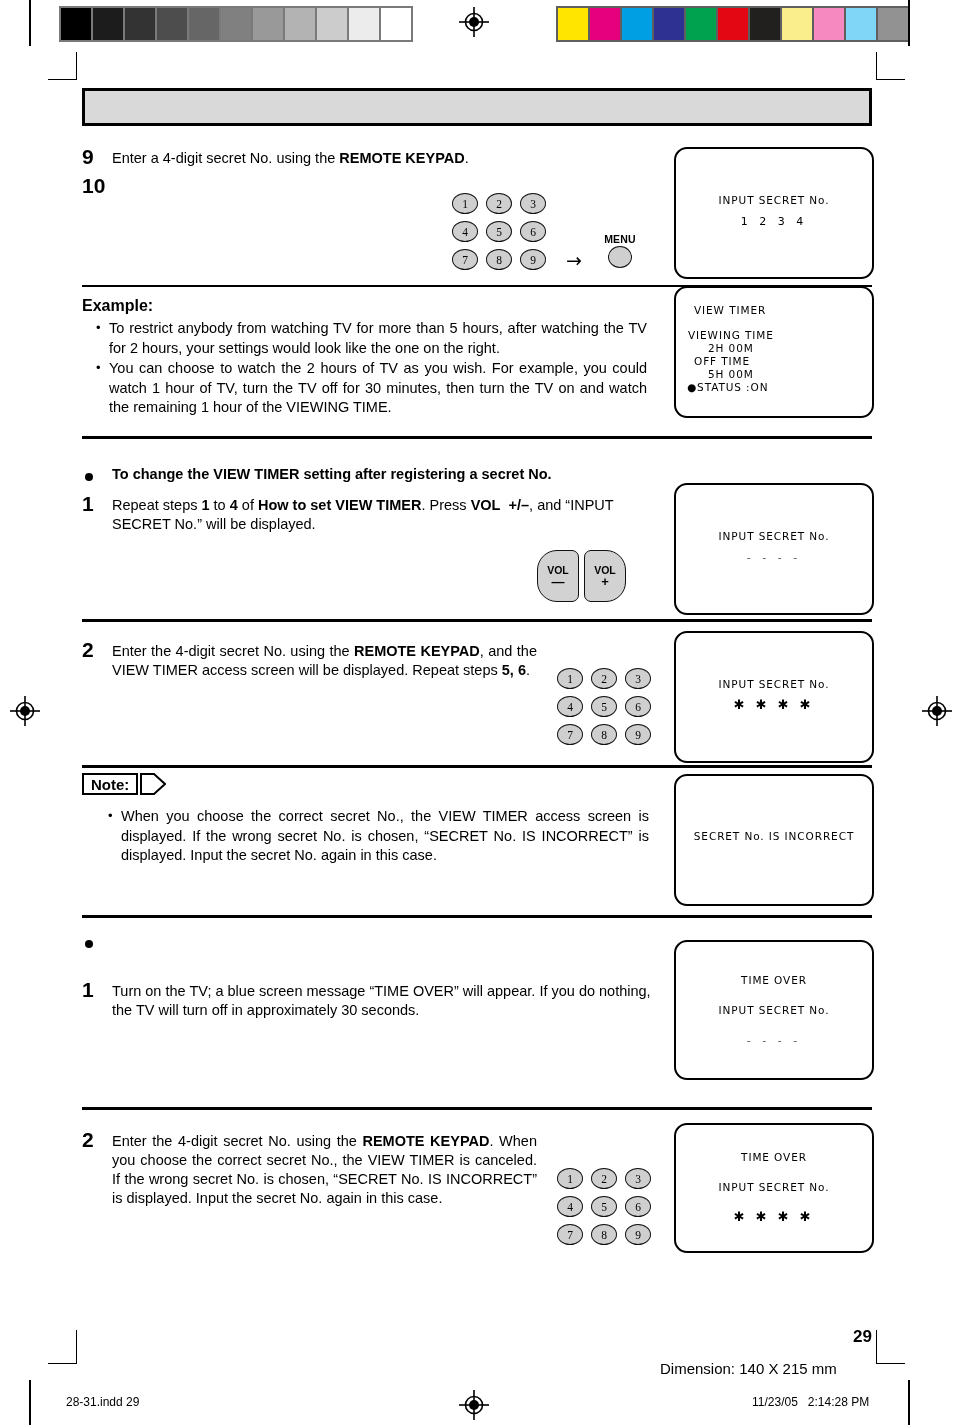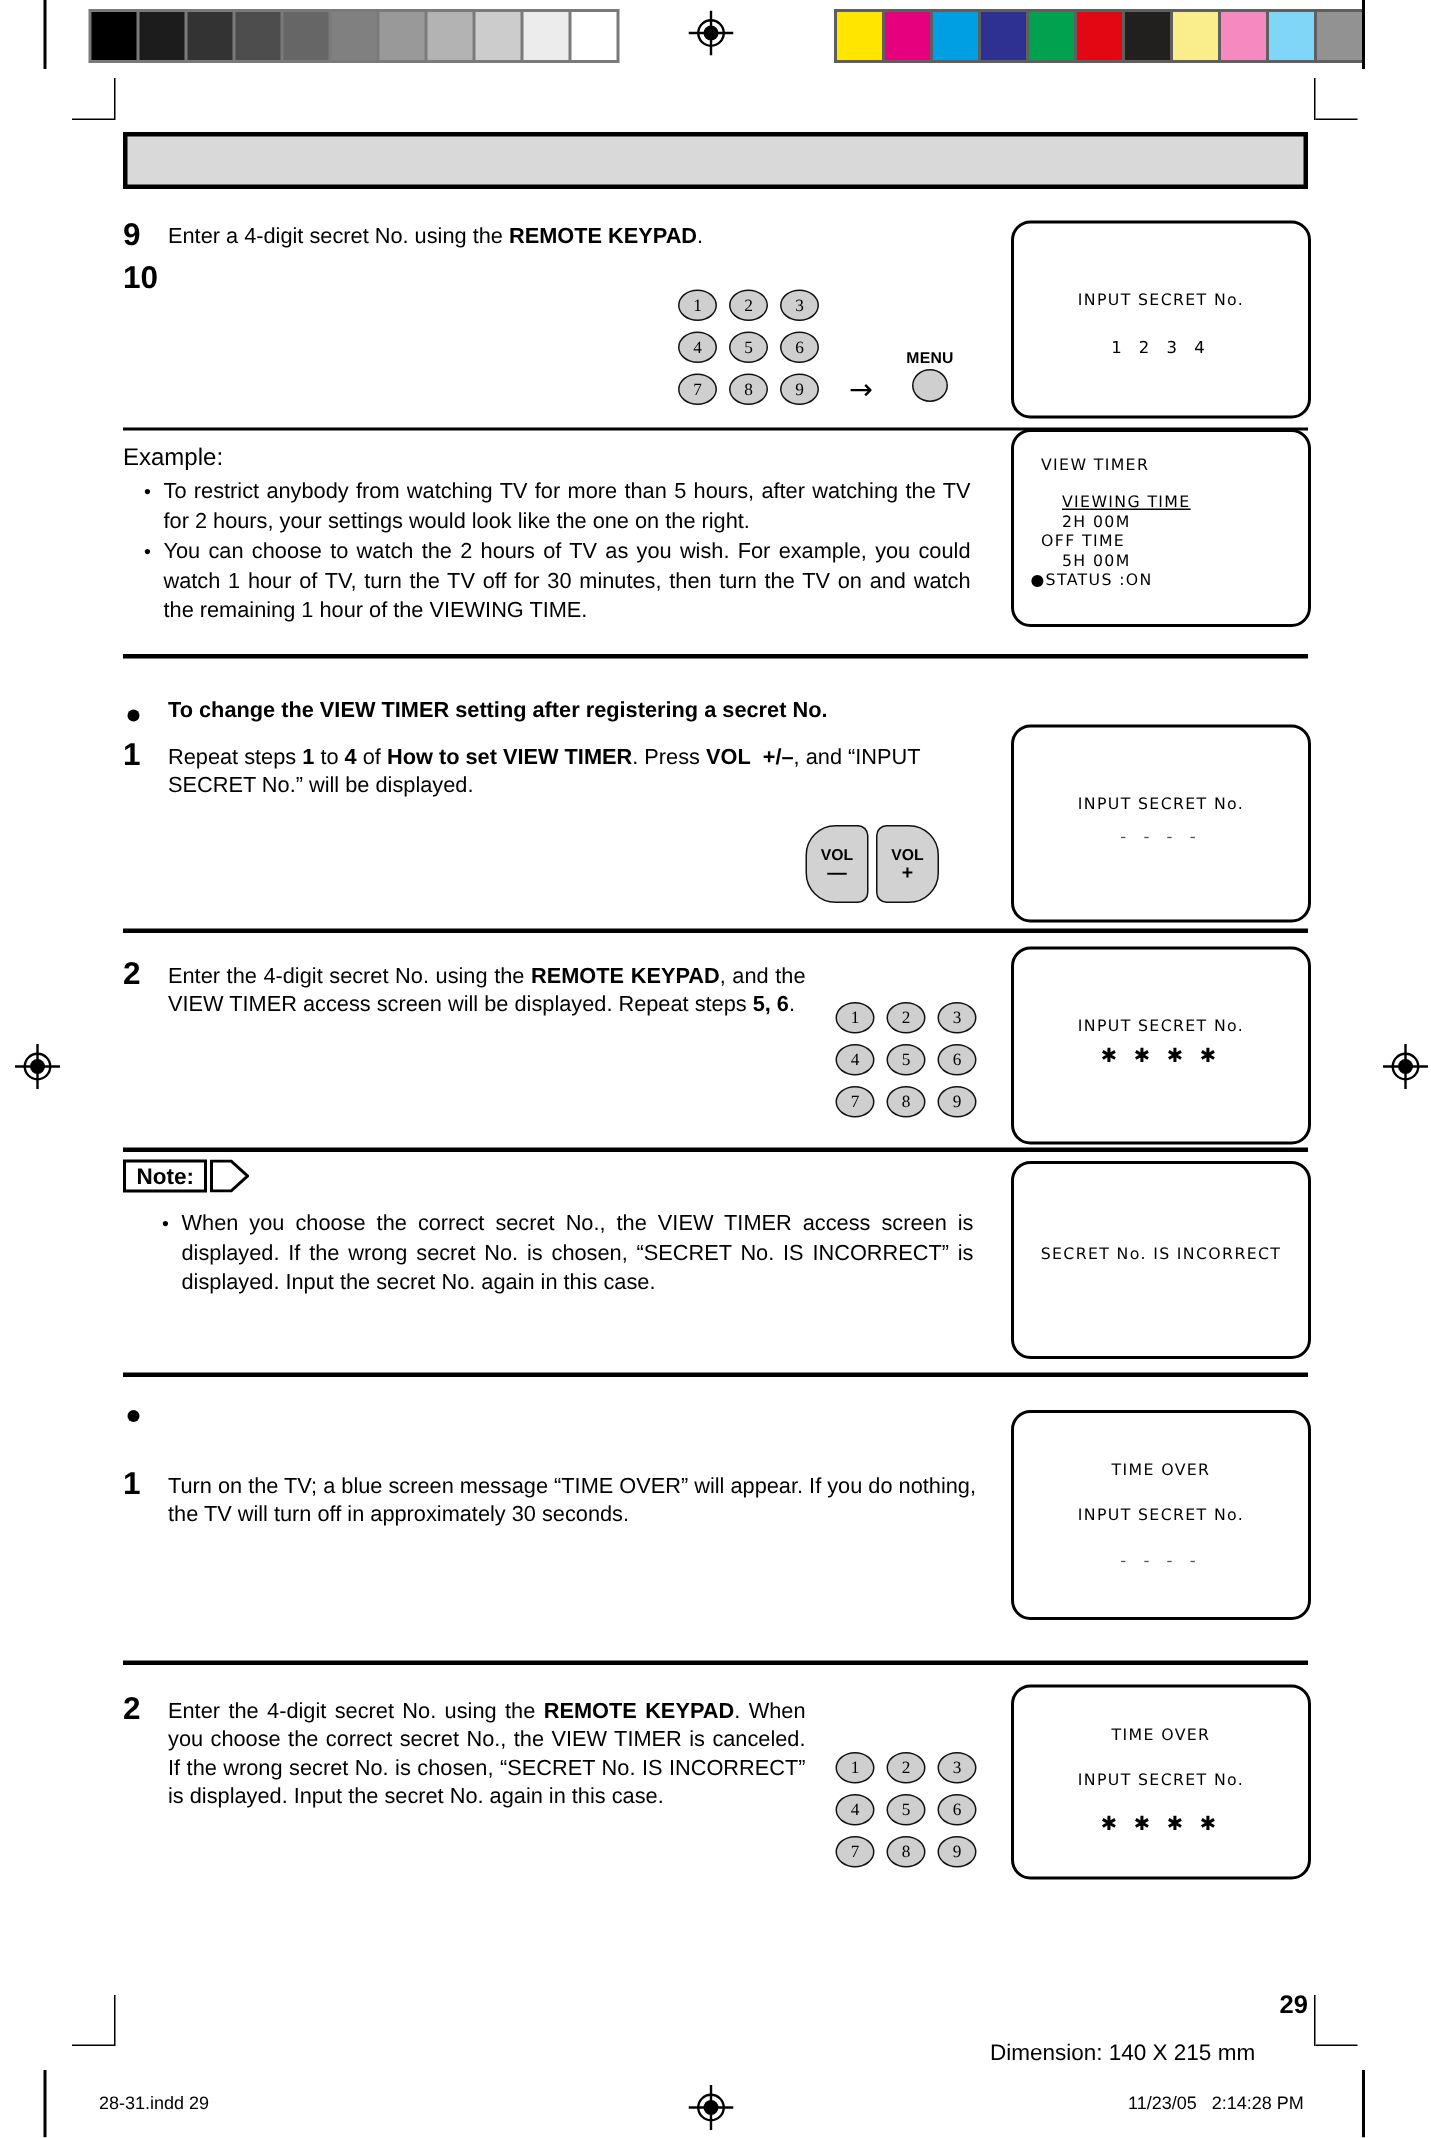--- a/index.html
+++ b/index.html
@@ -135,21 +135,21 @@
   .bl-item::before {
     content: "\2022";
     position: absolute;
     left: 4px; top: -1px;
     font-size: 13px;
   }
 
   .section-label {
     position: absolute;
     font-size: 16px;
-    font-weight: normal;
+    font-weight: bold;
   }
 
   
   .osd {
     position: absolute;
     border: 2.5px solid #000;
     border-radius: 13px;
     background: #fff;
     box-sizing: border-box;
   }
@@ -379,34 +379,34 @@
     </div>
   </div>
   <div class="arrow-glyph" style="left:484px; top:161px;">→</div>
   <div class="menu-btn-wrap" style="left:514px; top:145px; width:48px;">
     <div class="menu-label">MENU</div>
     <div class="menu-circle"></div>
   </div>
 
   <div class="osd" style="left:592px; top:59px; width:200px; height:132px;">
     <div class="line" style="top:45px;">INPUT SECRET No.</div>
-    <div class="line digits" style="top:76px;">1 2 3 4</div>
+    <div class="line digits" style="top:66px;">1 2 3 4</div>
   </div>
 
   <div class="hr thin" style="top:197px;"></div>
 
   <div class="section-label" style="left:0px; top:209px;">Example:</div>
   <div class="bullet-list" style="left:10px; top:231px; width:555px;">
     <div class="bl-item">To restrict anybody from watching TV for more than 5 hours, after watching the TV for 2 hours, your settings would look like the one on the right.</div>
     <div class="bl-item">You can choose to watch the 2 hours of TV as you wish. For example, you could watch 1 hour of TV, turn the TV off for 30 minutes, then turn the TV on and watch the remaining 1 hour of the VIEWING TIME.</div>
   </div>
 
   <div class="osd" style="left:592px; top:198px; width:200px; height:132px;">
     <div class="lineL" style="left:18px; top:16px;">VIEW TIMER</div>
-    <div class="lineL" style="left:32px; top:41px;text-decoration:underline;">VIEWING TIME</div>
+    <div class="lineL" style="left:12px; top:41px;">VIEWING TIME</div>
     <div class="lineL" style="left:32px; top:54px;">2H 00M</div>
     <div class="lineL" style="left:18px; top:67px;">OFF TIME</div>
     <div class="lineL" style="left:32px; top:80px;">5H 00M</div>
     <div class="lineL" style="left:11px; top:93px;">●STATUS :ON</div>
   </div>
 
   <div class="hr thick" style="top:348px;"></div>
 
   <div class="heading-bullet" style="left:3px; top:385px;"></div>
   <div class="subheading" style="left:30px; top:377px; width:560px;">To change the VIEW TIMER setting after registering a secret No.</div>

